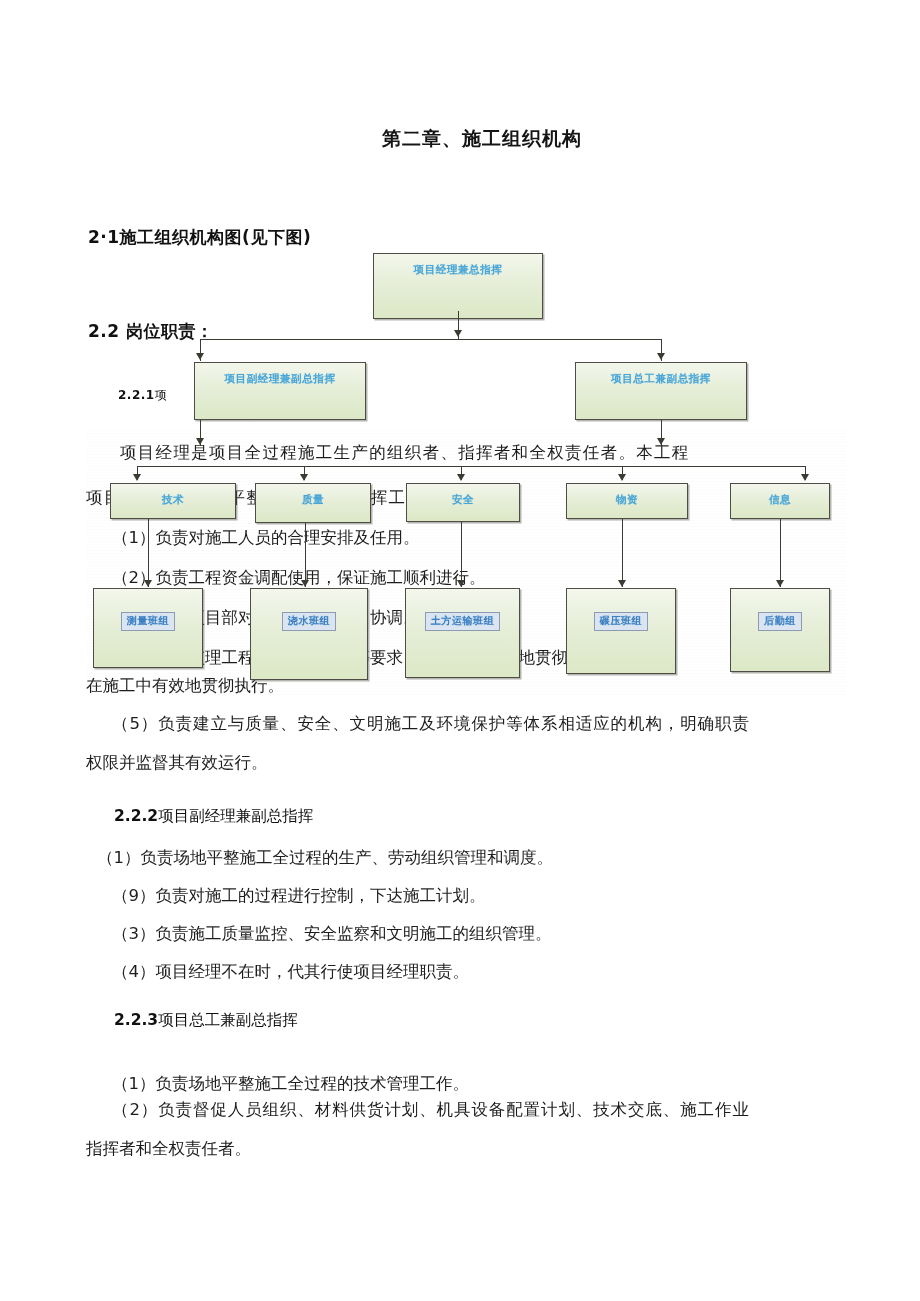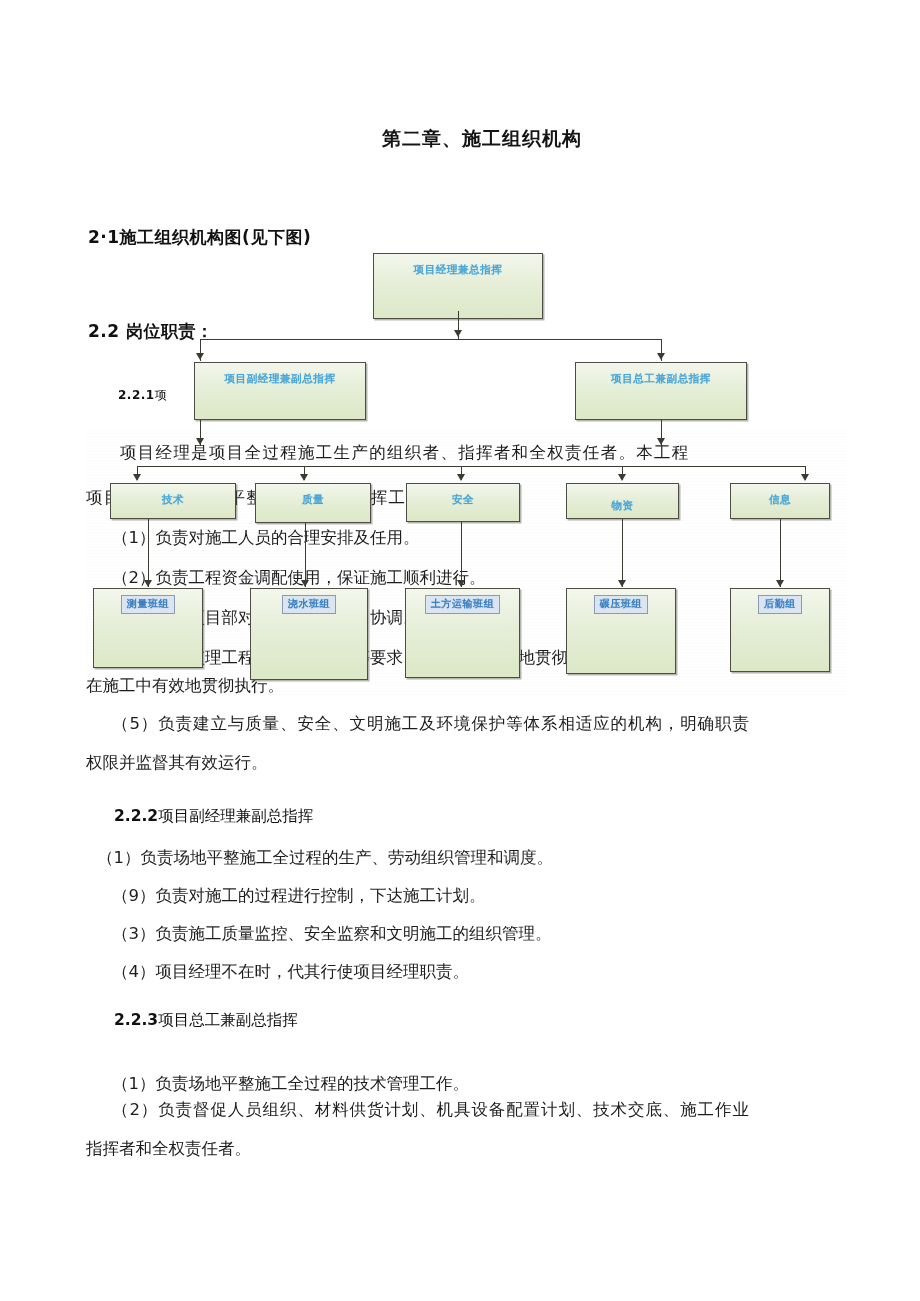--- a/index.html
+++ b/index.html
@@ -107,21 +107,21 @@
   .node-label {
     font-size: 10.5px;
     font-weight: bold;
     color: #49a6d8;
     letter-spacing: 0.6px;
     white-space: nowrap;
     text-shadow: 0 0 1px rgba(73,166,216,0.4);
   }
 
   
-  .node.leaf { padding-top: 6px; }
+  .node.leaf { padding-top: 23px; }
   .node.leaf .node-label {
     background: #dbe5f2;
     border: 1px solid #8c9bb3;
     padding: 1px 5px 2px 5px;
     color: #3d7fc1;
     font-size: 10px;
   }
 
   
   .vline {
@@ -258,21 +258,21 @@
 
     <div class="node" style="left:90px; top:483px; width:126px; height:36px;margin-left:20px;">
       <span class="node-label">技术</span>
     </div>
     <div class="node" style="left:255px; top:483px; width:116px; height:40px;">
       <span class="node-label">质量</span>
     </div>
     <div class="node" style="left:406px; top:483px; width:114px; height:39px;">
       <span class="node-label">安全</span>
     </div>
-    <div class="node" style="left:566px; top:483px; width:113px; height:36px;align-items:center;">
+    <div class="node" style="left:566px; top:483px; width:122px; height:36px;">
       <span class="node-label">物资</span>
     </div>
     <div class="node" style="left:730px; top:483px; width:100px; height:36px;">
       <span class="node-label">信息</span>
     </div>
 
     <div class="vline" style="left:148px; top:519px; height:68px;"></div>
     <div class="arrow" style="left:143.5px; top:580px;"></div>
 
     <div class="vline" style="left:305px; top:523px; height:64px;"></div>

